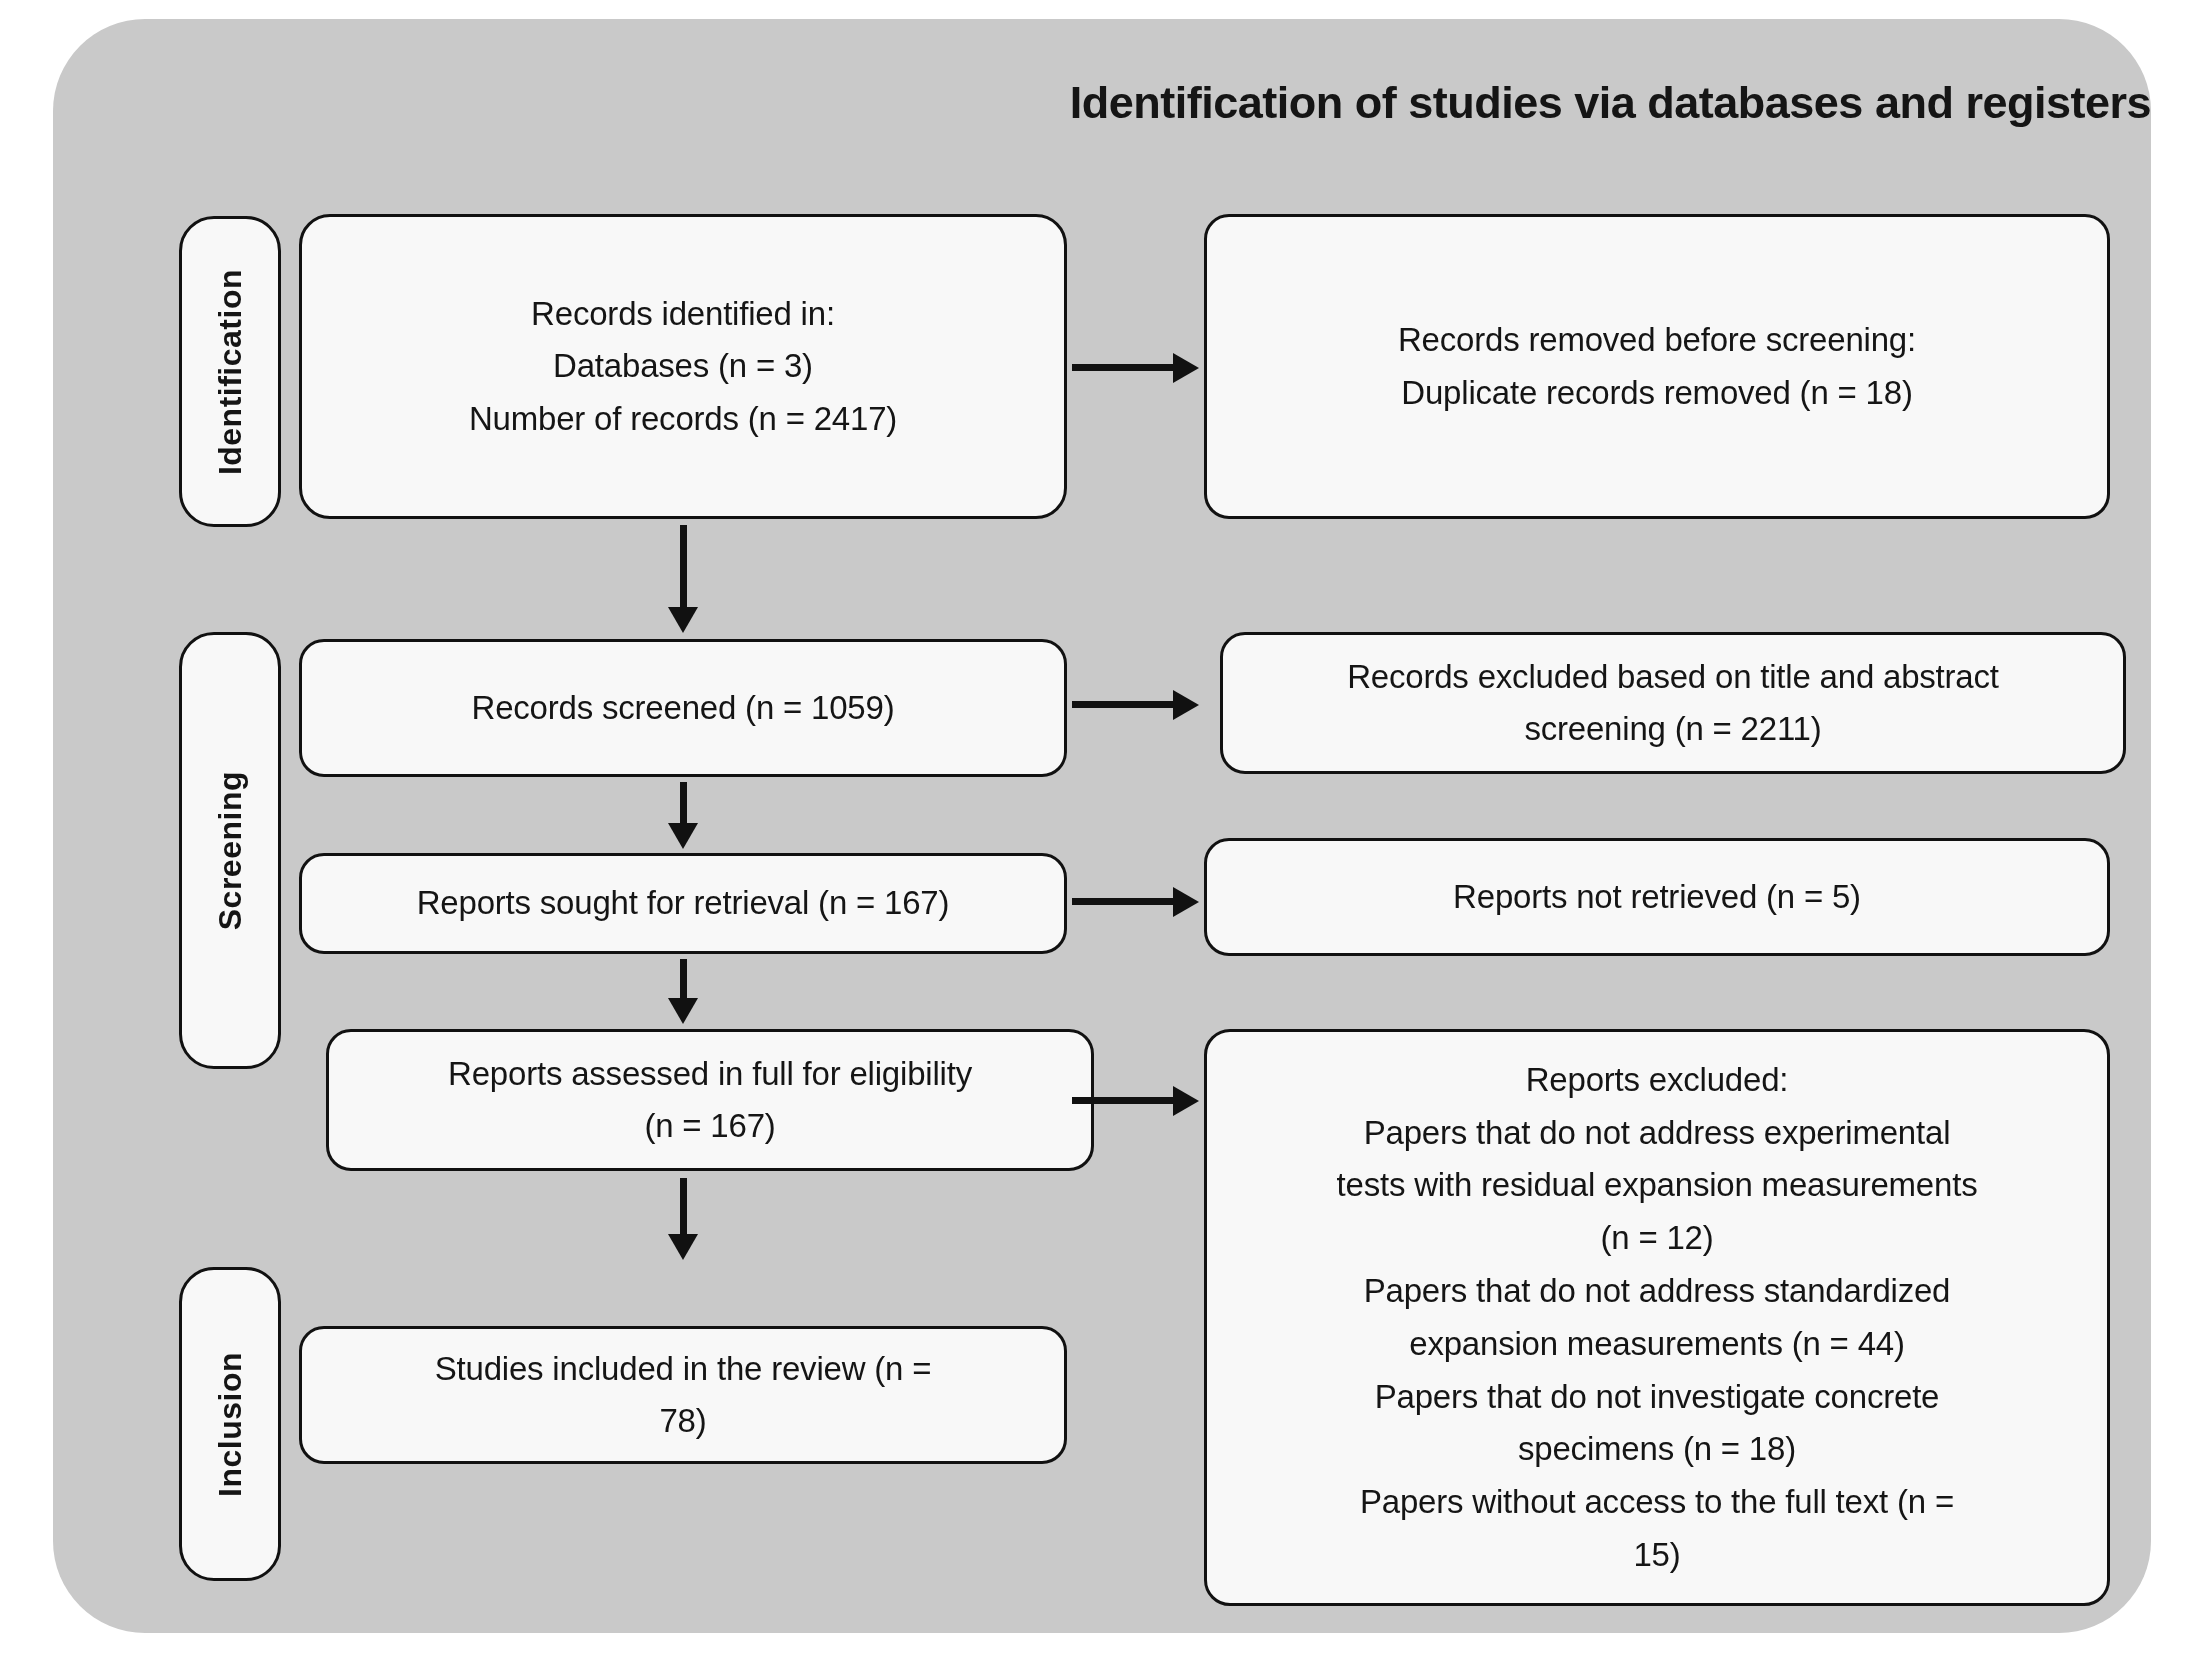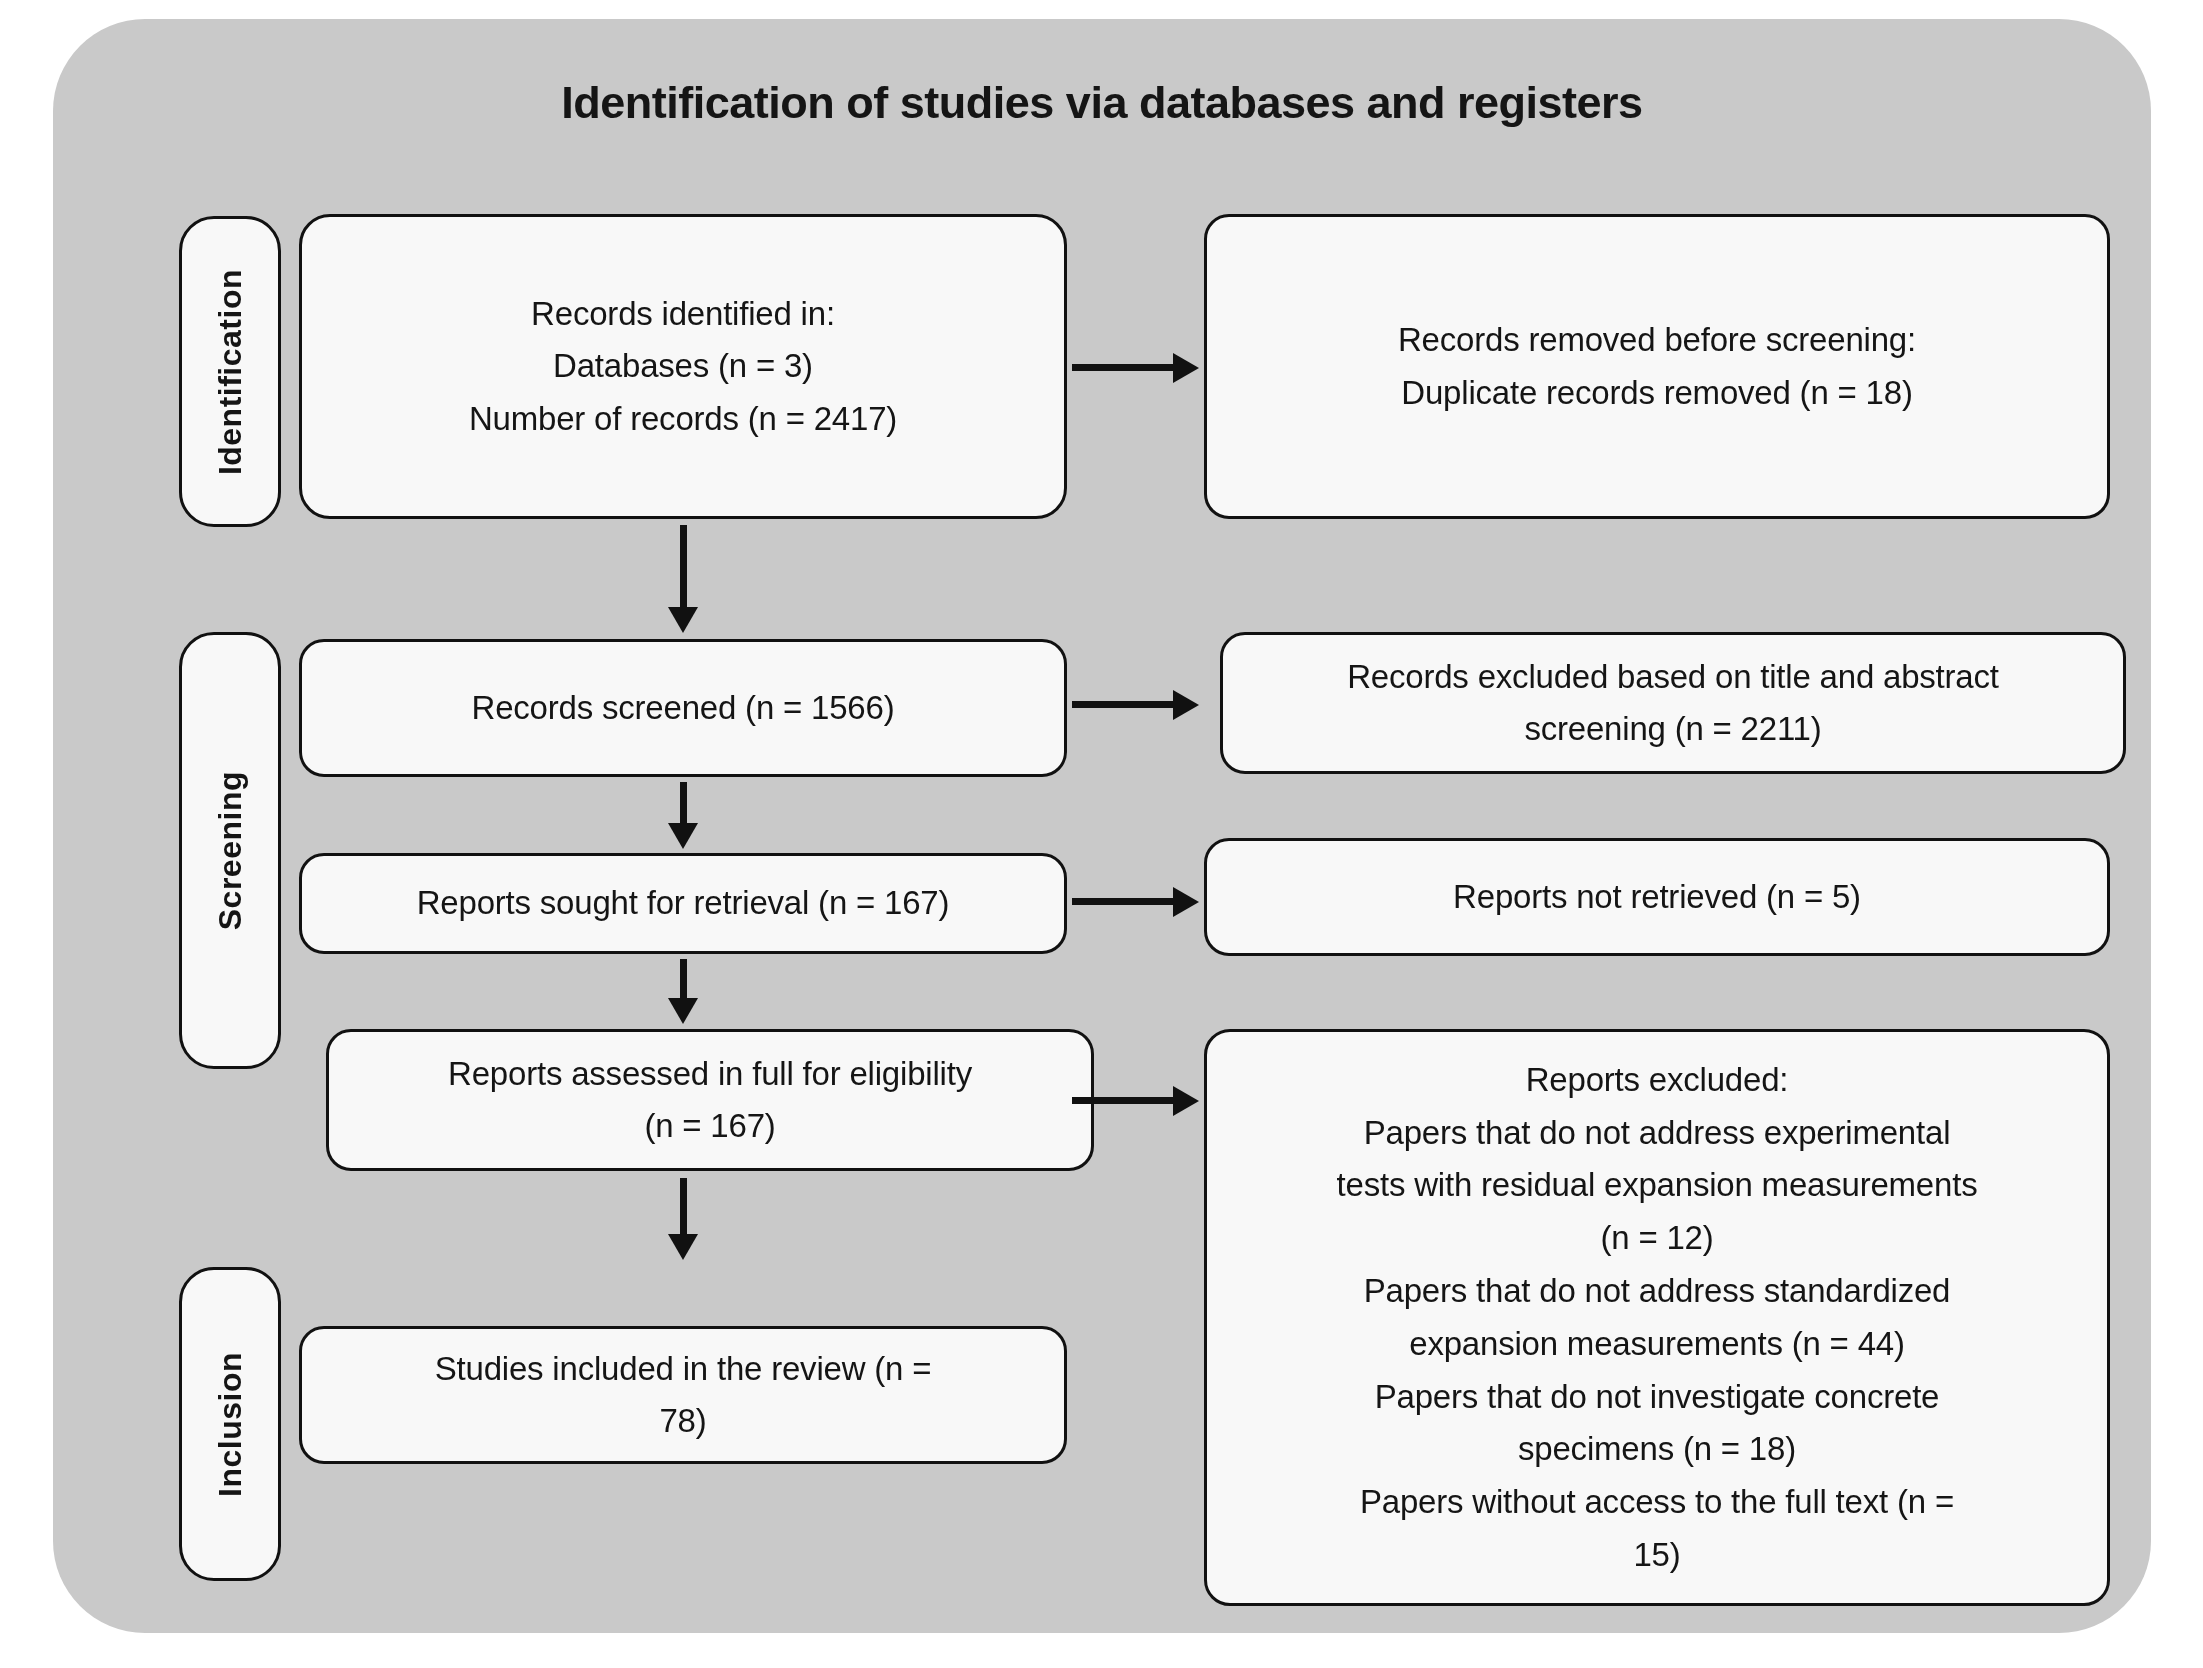--- a/index.html
+++ b/index.html
@@ -18,21 +18,21 @@
     overflow:hidden;
   }
   .panel{
     position:absolute;left:53px;top:19.3px;
     width:2098px;height:1614px;
     background:var(--panel-bg);
     border-radius:92px;
   }
   .title{
     position:absolute;left:0;right:0;top:58px;
-    text-align:center;
+    text-align:right;
     font-size:45px;font-weight:700;
     letter-spacing:-0.5px;
   }
   .node{
     position:absolute;
     background:var(--box-bg);
     border:3.9px solid var(--line);
     border-radius:25px;
     display:flex;align-items:center;justify-content:center;
     text-align:center;
@@ -94,21 +94,21 @@
     <div class="stage" style="top:1248px;height:314px;">
       <span class="stage-text">Inclusion</span>
     </div>
 
     <div class="node" style="left:246px;top:195px;width:768px;height:305px;border-radius:31px;">
       <div class="node-text">Records identified in:
 Databases (n = 3)
 Number of records (n = 2417)</div>
     </div>
     <div class="node" style="left:246px;top:620px;width:768px;height:138px;">
-      <div class="node-text">Records screened (n = 1566)</div>
+      <div class="node-text">Records screened (n = 1059)</div>
     </div>
     <div class="node" style="left:246px;top:834px;width:768px;height:101px;">
       <div class="node-text">Reports sought for retrieval (n = 167)</div>
     </div>
     <div class="node" style="left:246px;top:1010px;width:768px;height:142px;margin-left:27px;">
       <div class="node-text">Reports assessed in full for eligibility
 (n = 167)</div>
     </div>
     <div class="node" style="left:246px;top:1307px;width:768px;height:138px;">
       <div class="node-text">Studies included in the review (n =

